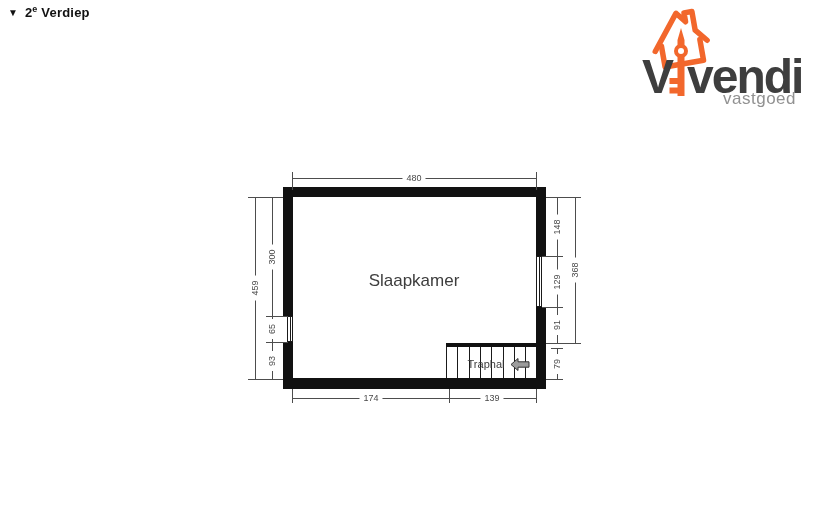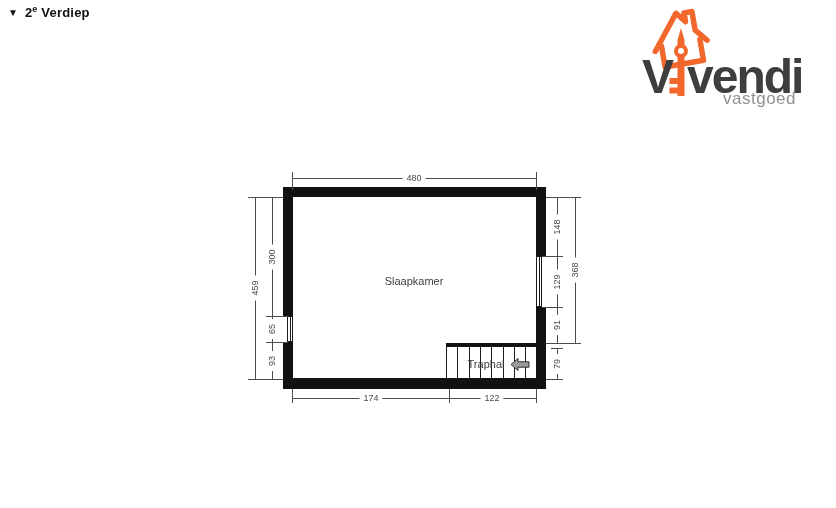--- a/index.html
+++ b/index.html
@@ -23,21 +23,21 @@
   .vline{position:absolute;width:1px;background:#4d4d4d;}
   .tread{position:absolute;width:1px;background:#1a1a1a;}
   .dim{
     position:absolute;font-size:9px;color:#4a4a4a;background:#fff;
     padding:0 4px;transform:translate(-50%,-50%);white-space:nowrap;line-height:11px;
   }
   .dim.vert{transform:translate(-50%,-50%) rotate(-90deg);padding:0 5px;}
   .room-label{
     position:absolute;color:#3d3d3d;transform:translate(-50%,-50%);white-space:nowrap;
   }
-  .room-label.slaapkamer{font-size:11px;}
+  .room-label.slaapkamer{font-size:17px;}
   .room-label.traphal{font-size:11px;}
   .arrow{position:absolute;}
 </style>
 </head>
 <body>
 
 <div class="header">
   <span class="marker">▼</span>
   <span class="floor"><span>2</span><sup>e</sup><span> Verdiep</span></span>
 </div>
@@ -101,21 +101,21 @@
   <div class="hline" style="left:293px;top:178px;width:243px;"></div>
   <div class="vline" style="left:292px;top:172px;height:18px;"></div>
   <div class="vline" style="left:536px;top:172px;height:18px;"></div>
   <div class="dim" style="left:414px;top:178px;">480</div>
 
   <div class="hline" style="left:293px;top:398px;width:243px;"></div>
   <div class="vline" style="left:292px;top:389px;height:14px;"></div>
   <div class="vline" style="left:449px;top:389px;height:14px;"></div>
   <div class="vline" style="left:536px;top:389px;height:14px;"></div>
   <div class="dim" style="left:371px;top:398px;">174</div>
-  <div class="dim" style="left:492px;top:398px;">122</div>
+  <div class="dim" style="left:492px;top:398px;">139</div>
 
   <div class="vline" style="left:255px;top:197px;height:183px;"></div>
   <div class="hline" style="left:248px;top:197px;width:35px;"></div>
   <div class="hline" style="left:248px;top:379px;width:35px;"></div>
   <div class="dim vert" style="left:255px;top:288px;">459</div>
 
   <div class="vline" style="left:272px;top:197px;height:183px;"></div>
   <div class="hline" style="left:266px;top:316px;width:22px;"></div>
   <div class="hline" style="left:266px;top:342px;width:22px;"></div>
   <div class="dim vert" style="left:272px;top:257px;">300</div>

